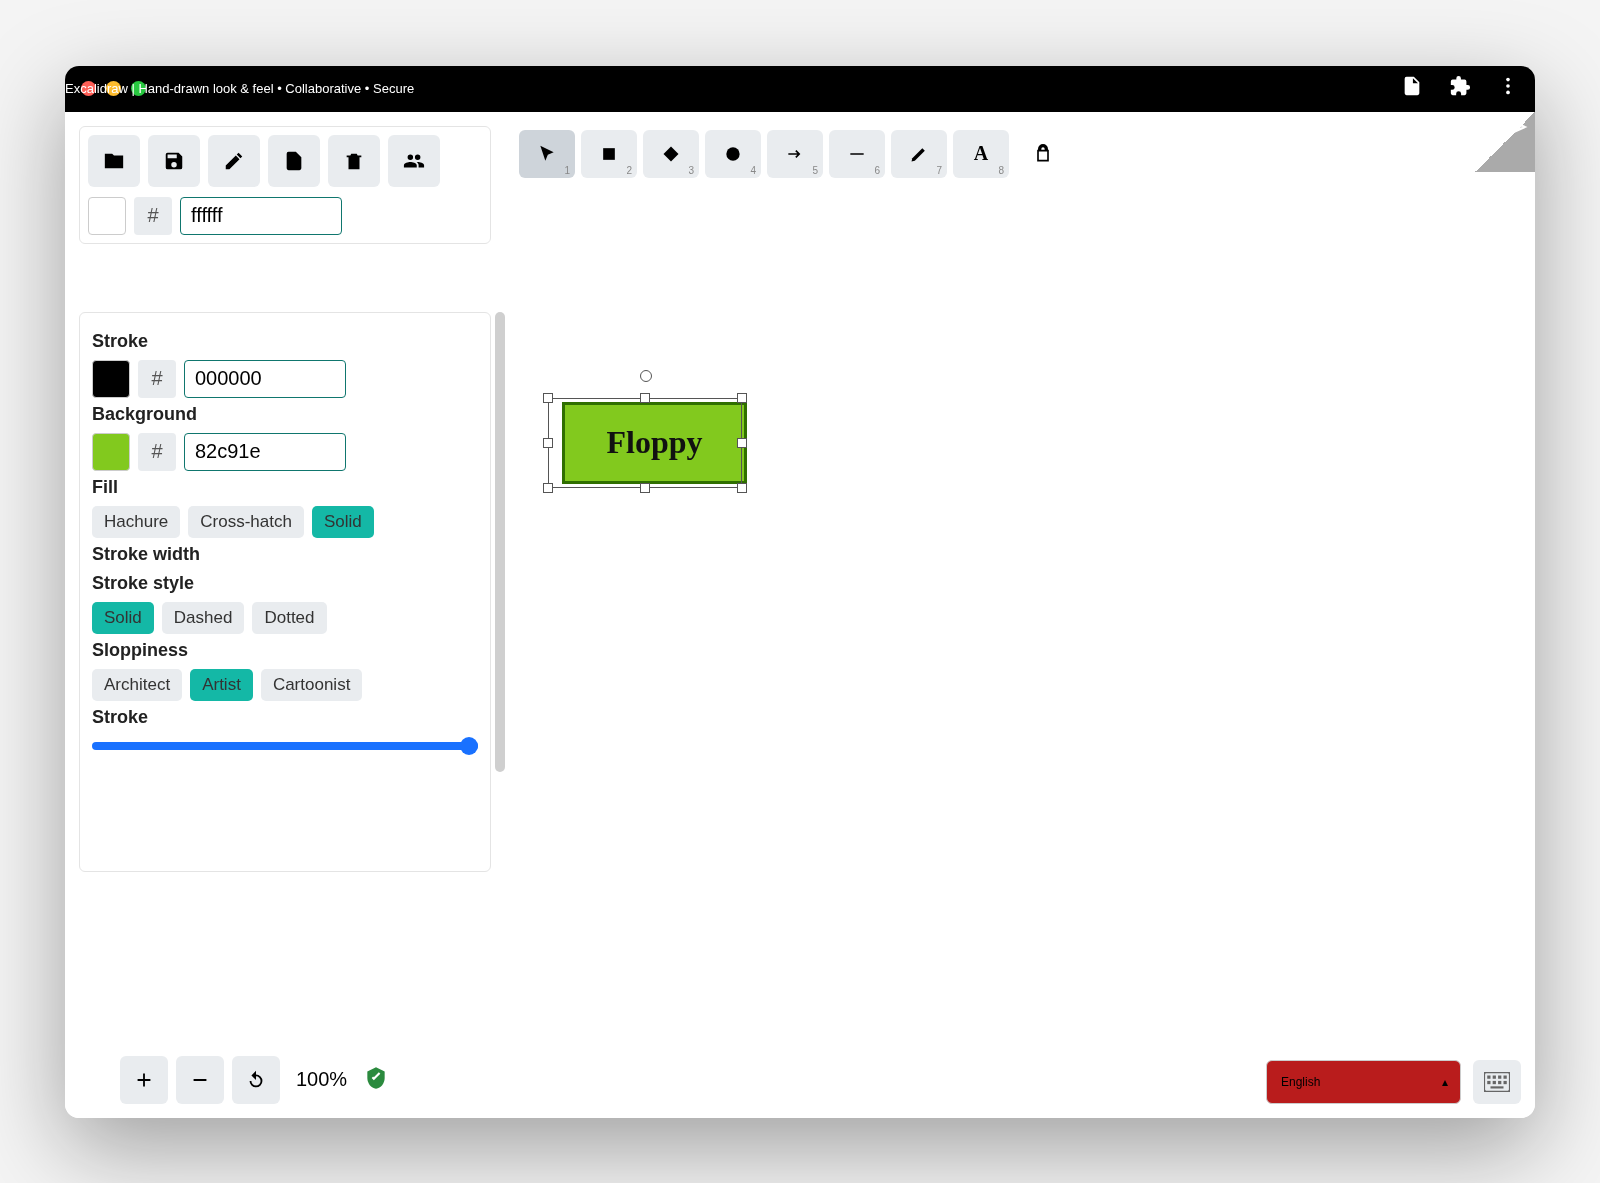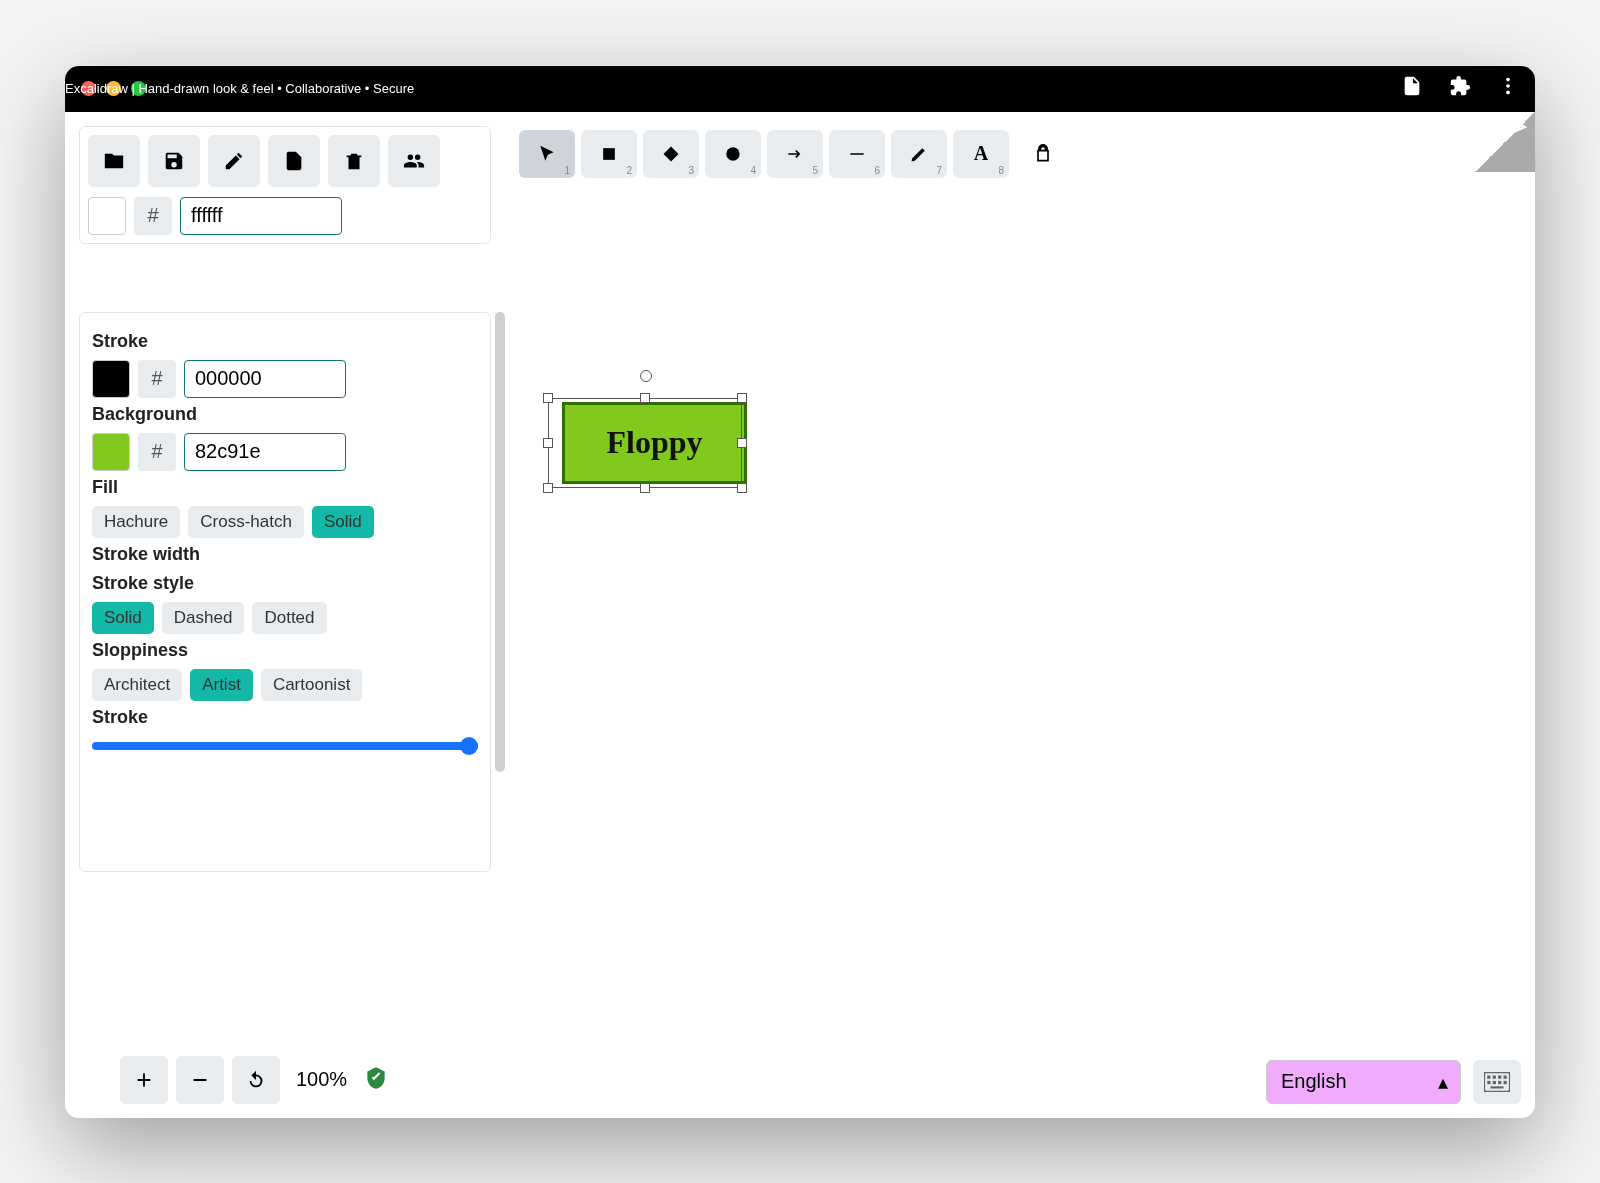--- a/index.html
+++ b/index.html
@@ -137,22 +137,22 @@
   .zoom-bar .icon-btn { width:48px; height:48px; }
   .zoom-text { font-size:20px; padding:0 8px; font-weight:500; }
   .shield { color:#2b8a3e; }
 
   
   .bottom-right {
     position:absolute; bottom:14px; right:14px;
     display:flex; gap:12px; align-items:center;
   }
   .lang-select {
-    height:44px; border:1px solid #ccc; border-radius:6px; background:#f0abfc;
-    padding:0 38px 0 14px; font-size:20px; display:flex; align-items:center;
+    height:44px; border:1px solid #ccc; border-radius:6px; background:#b91c1c;
+    padding:0 38px 0 14px; font-size:12px; display:flex; align-items:center;
     position:relative; min-width:195px; cursor:pointer;
   }
   .lang-select .caret { position:absolute; right:12px; }
   .kbd-btn {
     width:48px; height:44px; background:#e9ecef; border-radius:6px;
     display:flex; align-items:center; justify-content:center; cursor:pointer;
   }
 
   
   .canvas {

